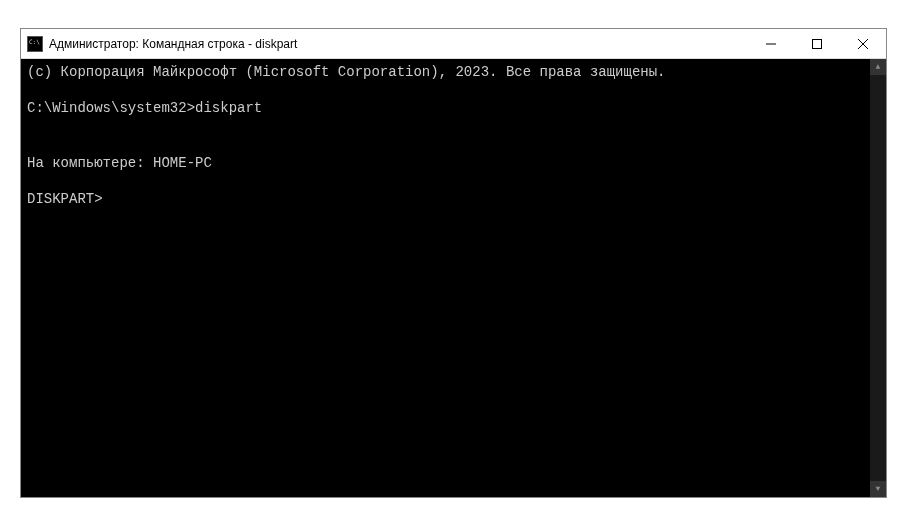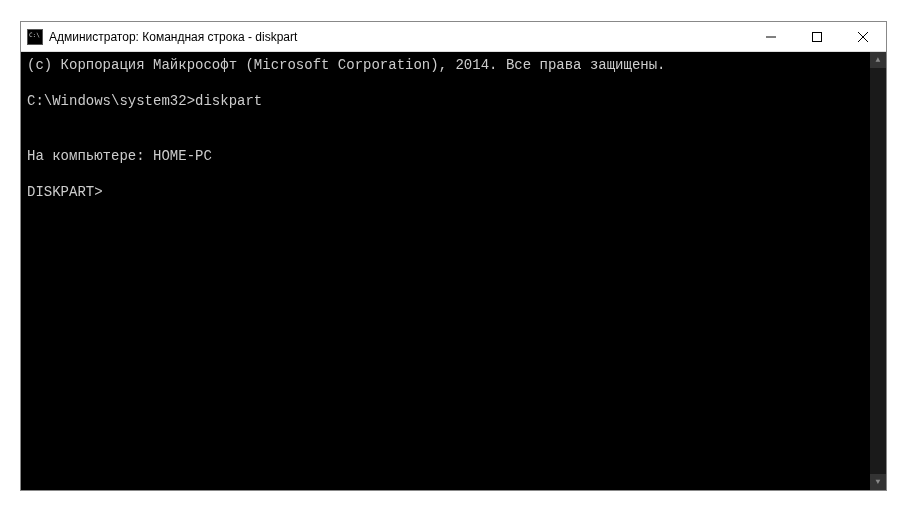--- a/index.html
+++ b/index.html
@@ -14,21 +14,21 @@
       height: 510px;
       padding: 20px;
     }
     .window {
       width: 867px;
       height: 470px;
       border: 1px solid #888;
       background: #fff;
       display: flex;
       flex-direction: column;
-      margin: 1px auto;
+      margin: 8px auto;
     }
     .title-bar {
       height: 30px;
       background: #fff;
       display: flex;
       align-items: center;
       justify-content: space-between;
       padding-left: 6px;
       border-bottom: 1px solid #ddd;
     }
@@ -136,21 +136,21 @@
       </div>
       <div class="title-btn close">
         <svg viewBox="0 0 10 10">
             <line x1="0" y1="0" x2="10" y2="10" stroke="currentColor" stroke-width="1"></line>
             <line x1="10" y1="0" x2="0" y2="10" stroke="currentColor" stroke-width="1"></line>
           </svg>
       </div>
     </div>
   </div>
   <div class="terminal">
-    <div class="terminal-line">(c) Корпорация Майкрософт (Microsoft Corporation), 2014. Все права защищены.</div>
+    <div class="terminal-line">(c) Корпорация Майкрософт (Microsoft Corporation), 2023. Все права защищены.</div>
     <div class="blank-line"></div>
     <div class="terminal-line">C:\Windows\system32&gt;diskpart</div>
     <div class="blank-line"></div>
     <div class="blank-line"></div>
     <div class="terminal-line">На компьютере: HOME-PC</div>
     <div class="blank-line"></div>
     <div class="terminal-line">DISKPART&gt;</div>
     <div class="scrollbar">
       <div class="scrollbar-up">▲</div>
       <div class="scrollbar-down">▼</div>

